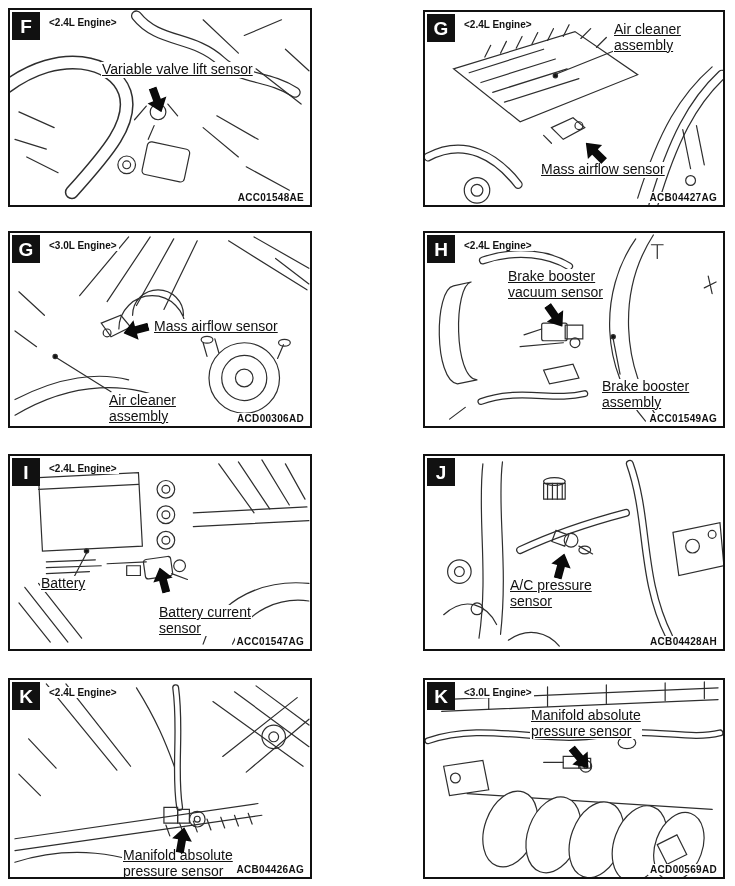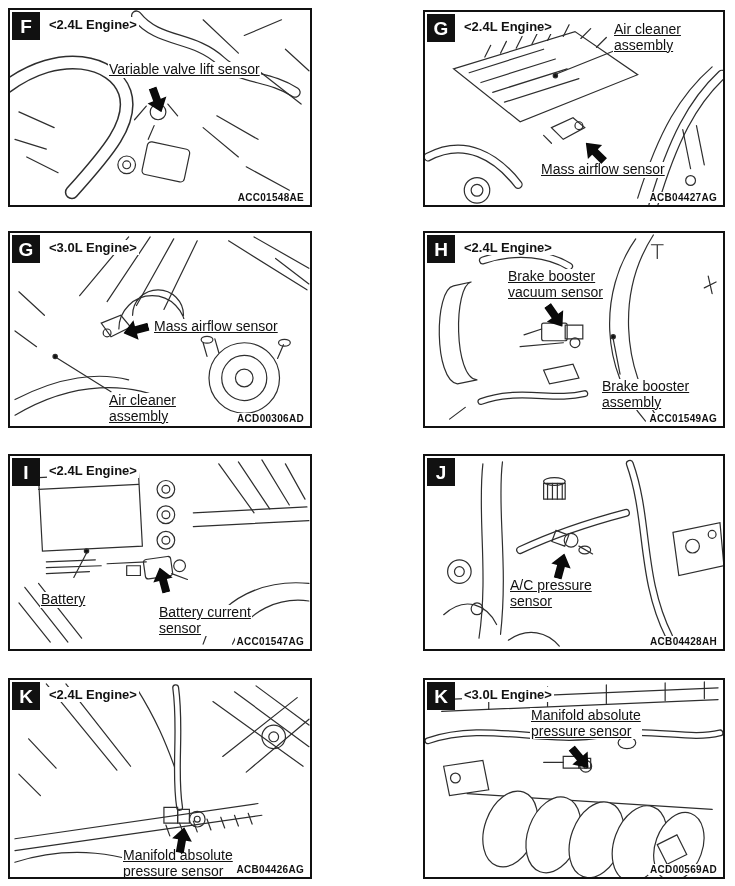--- a/index.html
+++ b/index.html
@@ -32,21 +32,21 @@
   }
   .badge{
     position:absolute;left:2px;top:2px;
     width:28px;height:28px;
     background:var(--ink);color:#fff;
     display:flex;align-items:center;justify-content:center;
     font-weight:bold;font-size:19px;line-height:1;
   }
   .engine-label{
     position:absolute;left:37px;top:7px;
-    font-weight:bold;font-size:13px;color:var(--ink);
+    font-weight:bold;font-size:10px;color:var(--ink);
     background:var(--paper);padding:0 2px;
     white-space:nowrap;
   }
   .callout{
     position:absolute;
     font-size:14px;line-height:1.12;color:var(--ink);
     background:var(--paper);
     white-space:pre-line;
     padding:0 1px;
     text-decoration:underline;
@@ -81,21 +81,21 @@
           <circle cx="118" cy="158" r="4"></circle>
         <circle cx="150" cy="104" r="8"></circle>
         <path d="M138,98 L126,112 M160,96 L170,108 M146,118 L140,132"></path>
         <path d="M196,120 L232,150 M210,108 L252,132 M240,160 L284,184"></path>
       </g>
     </svg>
     <div class="badge">
         <span>F</span>
       </div>
     <div class="engine-label">&lt;2.4L Engine&gt;</div>
-    <div class="callout" style="left:98px;top:52px">Variable valve lift sensor</div>
+    <div class="callout" style="left:91px;top:52px">Variable valve lift sensor</div>
     <div class="ptr" style="left:134px;top:79px;transform:rotate(70deg)">
       <svg viewBox="0 0 26 22">
           <polygon points="0,7 13,7 13,1 26,11 13,21 13,15 0,15" fill="#0a0a0a"></polygon>
         </svg>
     </div>
     <div class="code">ACC01548AE</div>
   </section>
 
   <section class="panel" style="left:423px;top:10px;width:302px;height:197px">
     <svg class="art" viewBox="0 0 302 197" aria-hidden="true">
@@ -224,21 +224,21 @@
         <path d="M164,120 L180,126"></path>
         <rect x="118" y="112" width="14" height="10"></rect>
         <path d="M64,124 L77,99"></path>
           <circle cx="77" cy="97" r="2.2" fill="#111"></circle>
       </g>
     </svg>
     <div class="badge">
         <span>I</span>
       </div>
     <div class="engine-label">&lt;2.4L Engine&gt;</div>
-    <div class="callout" style="left:30px;top:136px">Battery</div>
+    <div class="callout" style="left:30px;top:120px">Battery</div>
     <div class="callout" style="left:148px;top:149px">Battery current
 sensor</div>
     <div class="ptr" style="left:140px;top:113px;transform:rotate(-105deg)">
       <svg viewBox="0 0 26 22">
           <polygon points="0,7 13,7 13,1 26,11 13,21 13,15 0,15" fill="#0a0a0a"></polygon>
         </svg>
     </div>
     <div class="code">ACC01547AG</div>
   </section>
 

